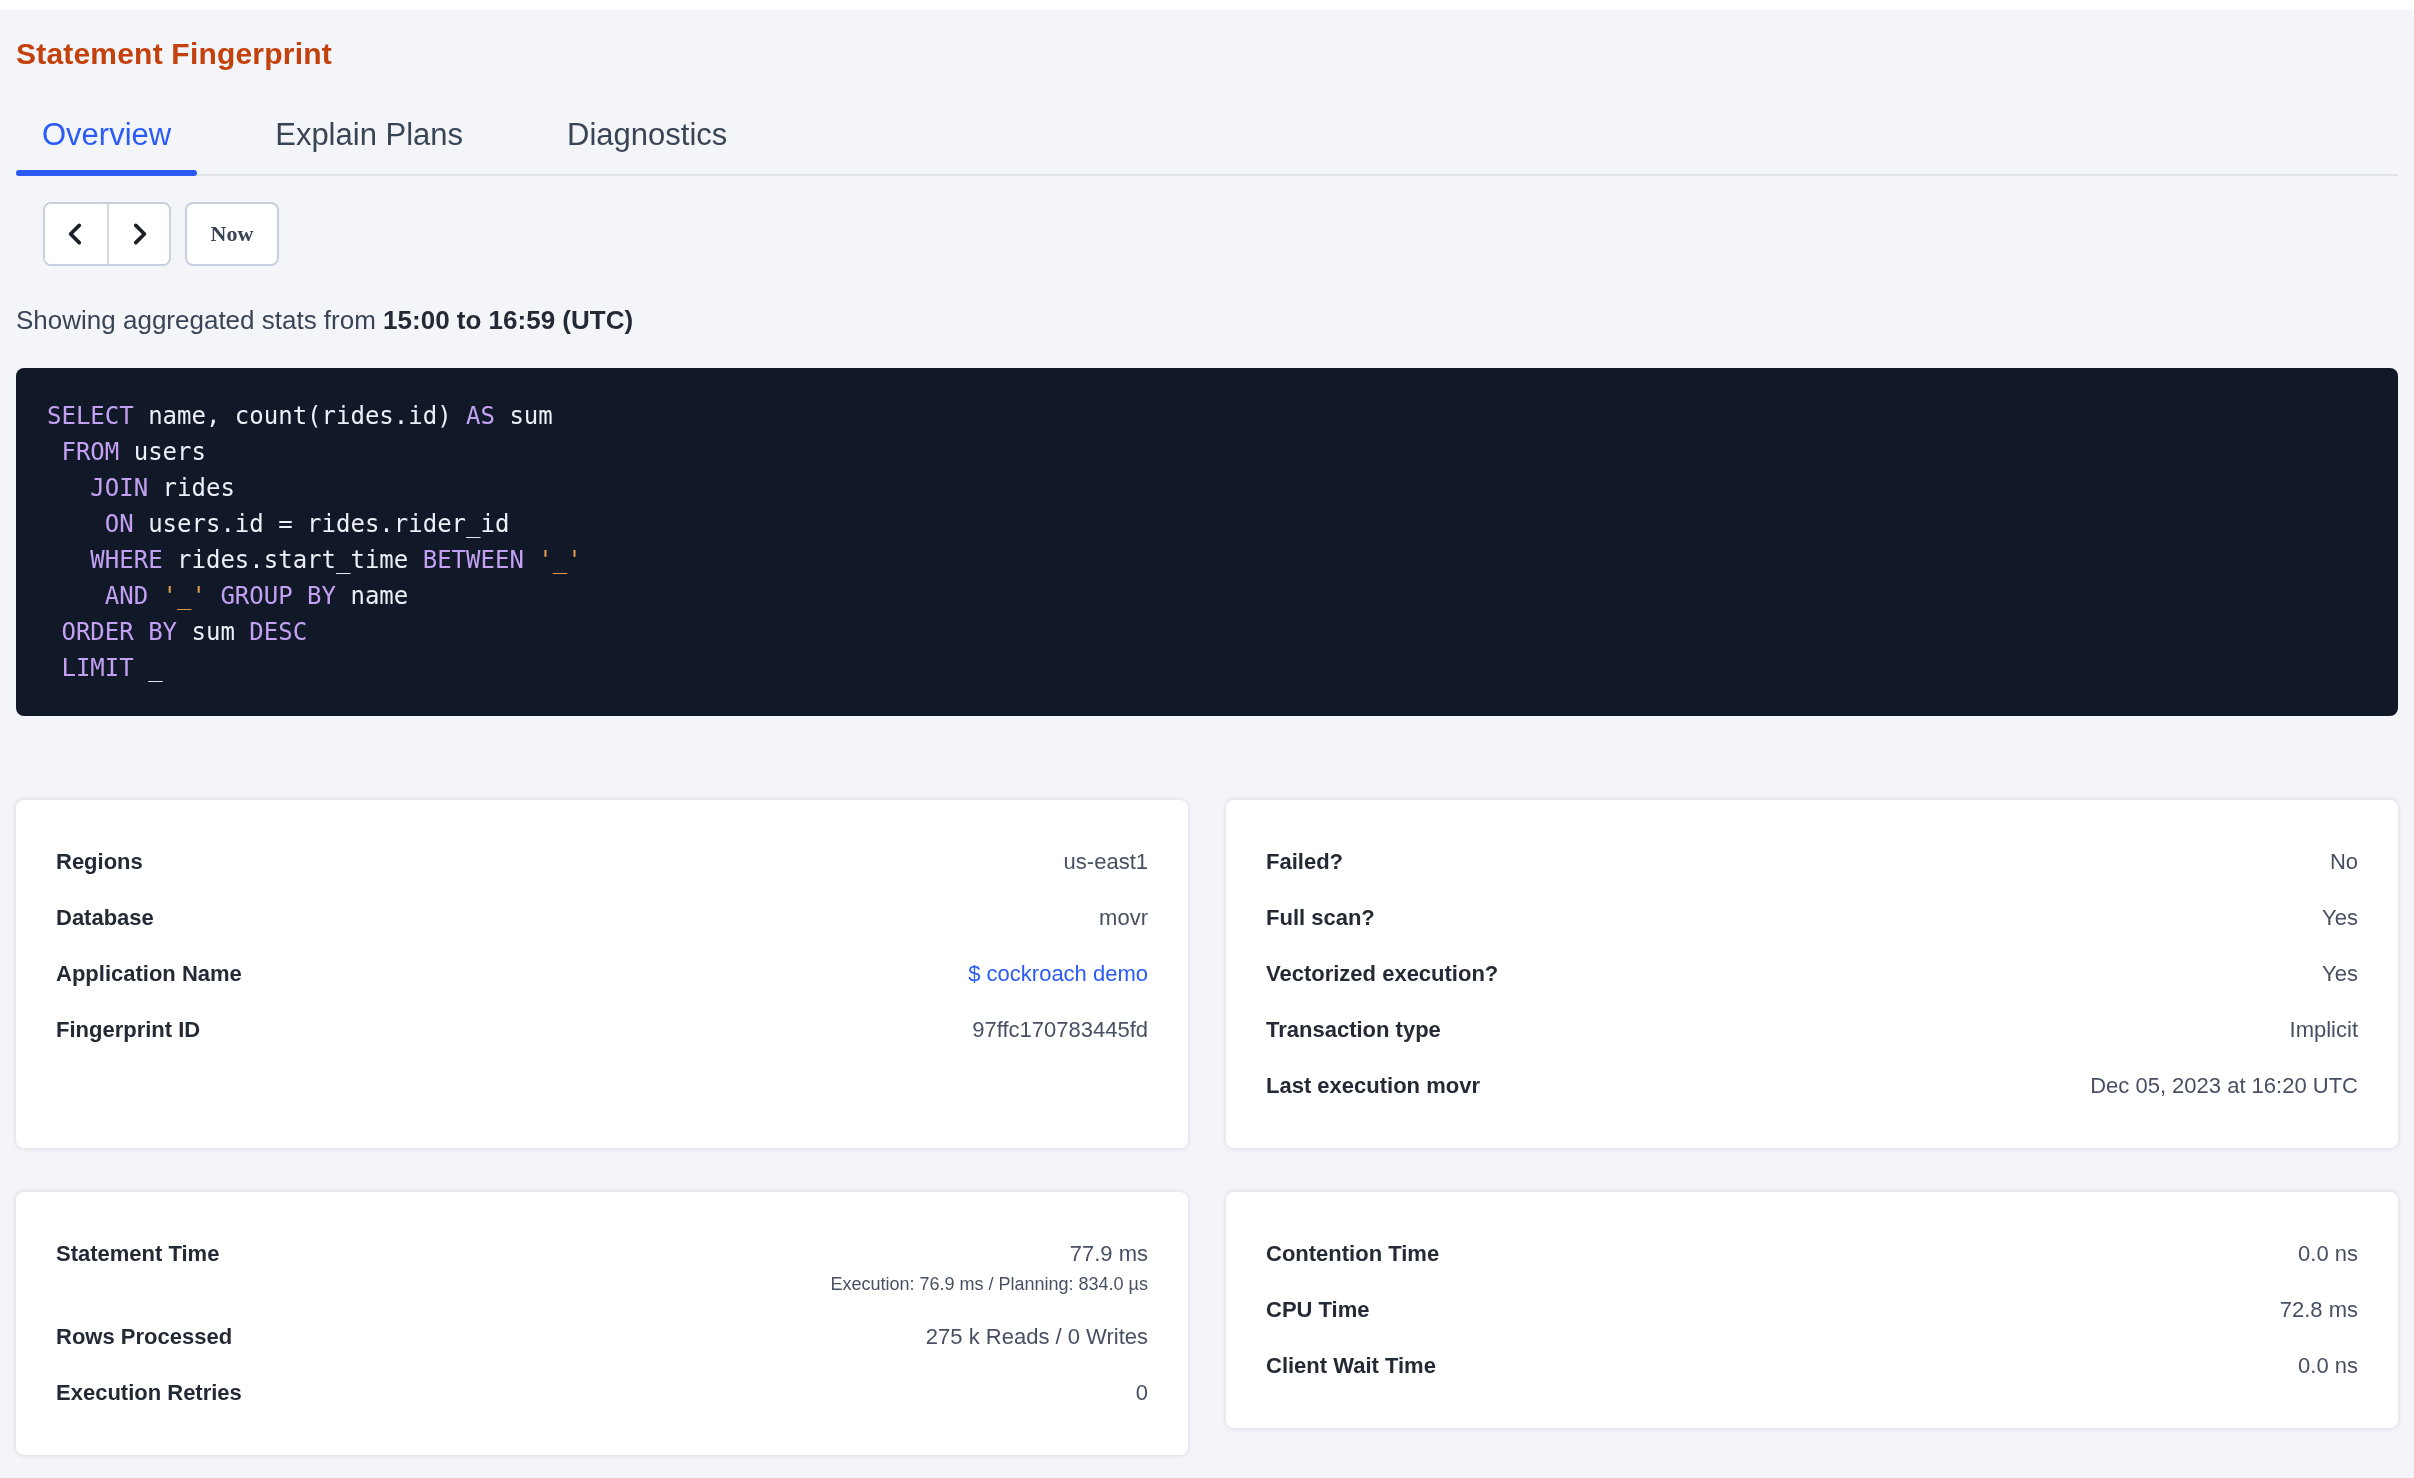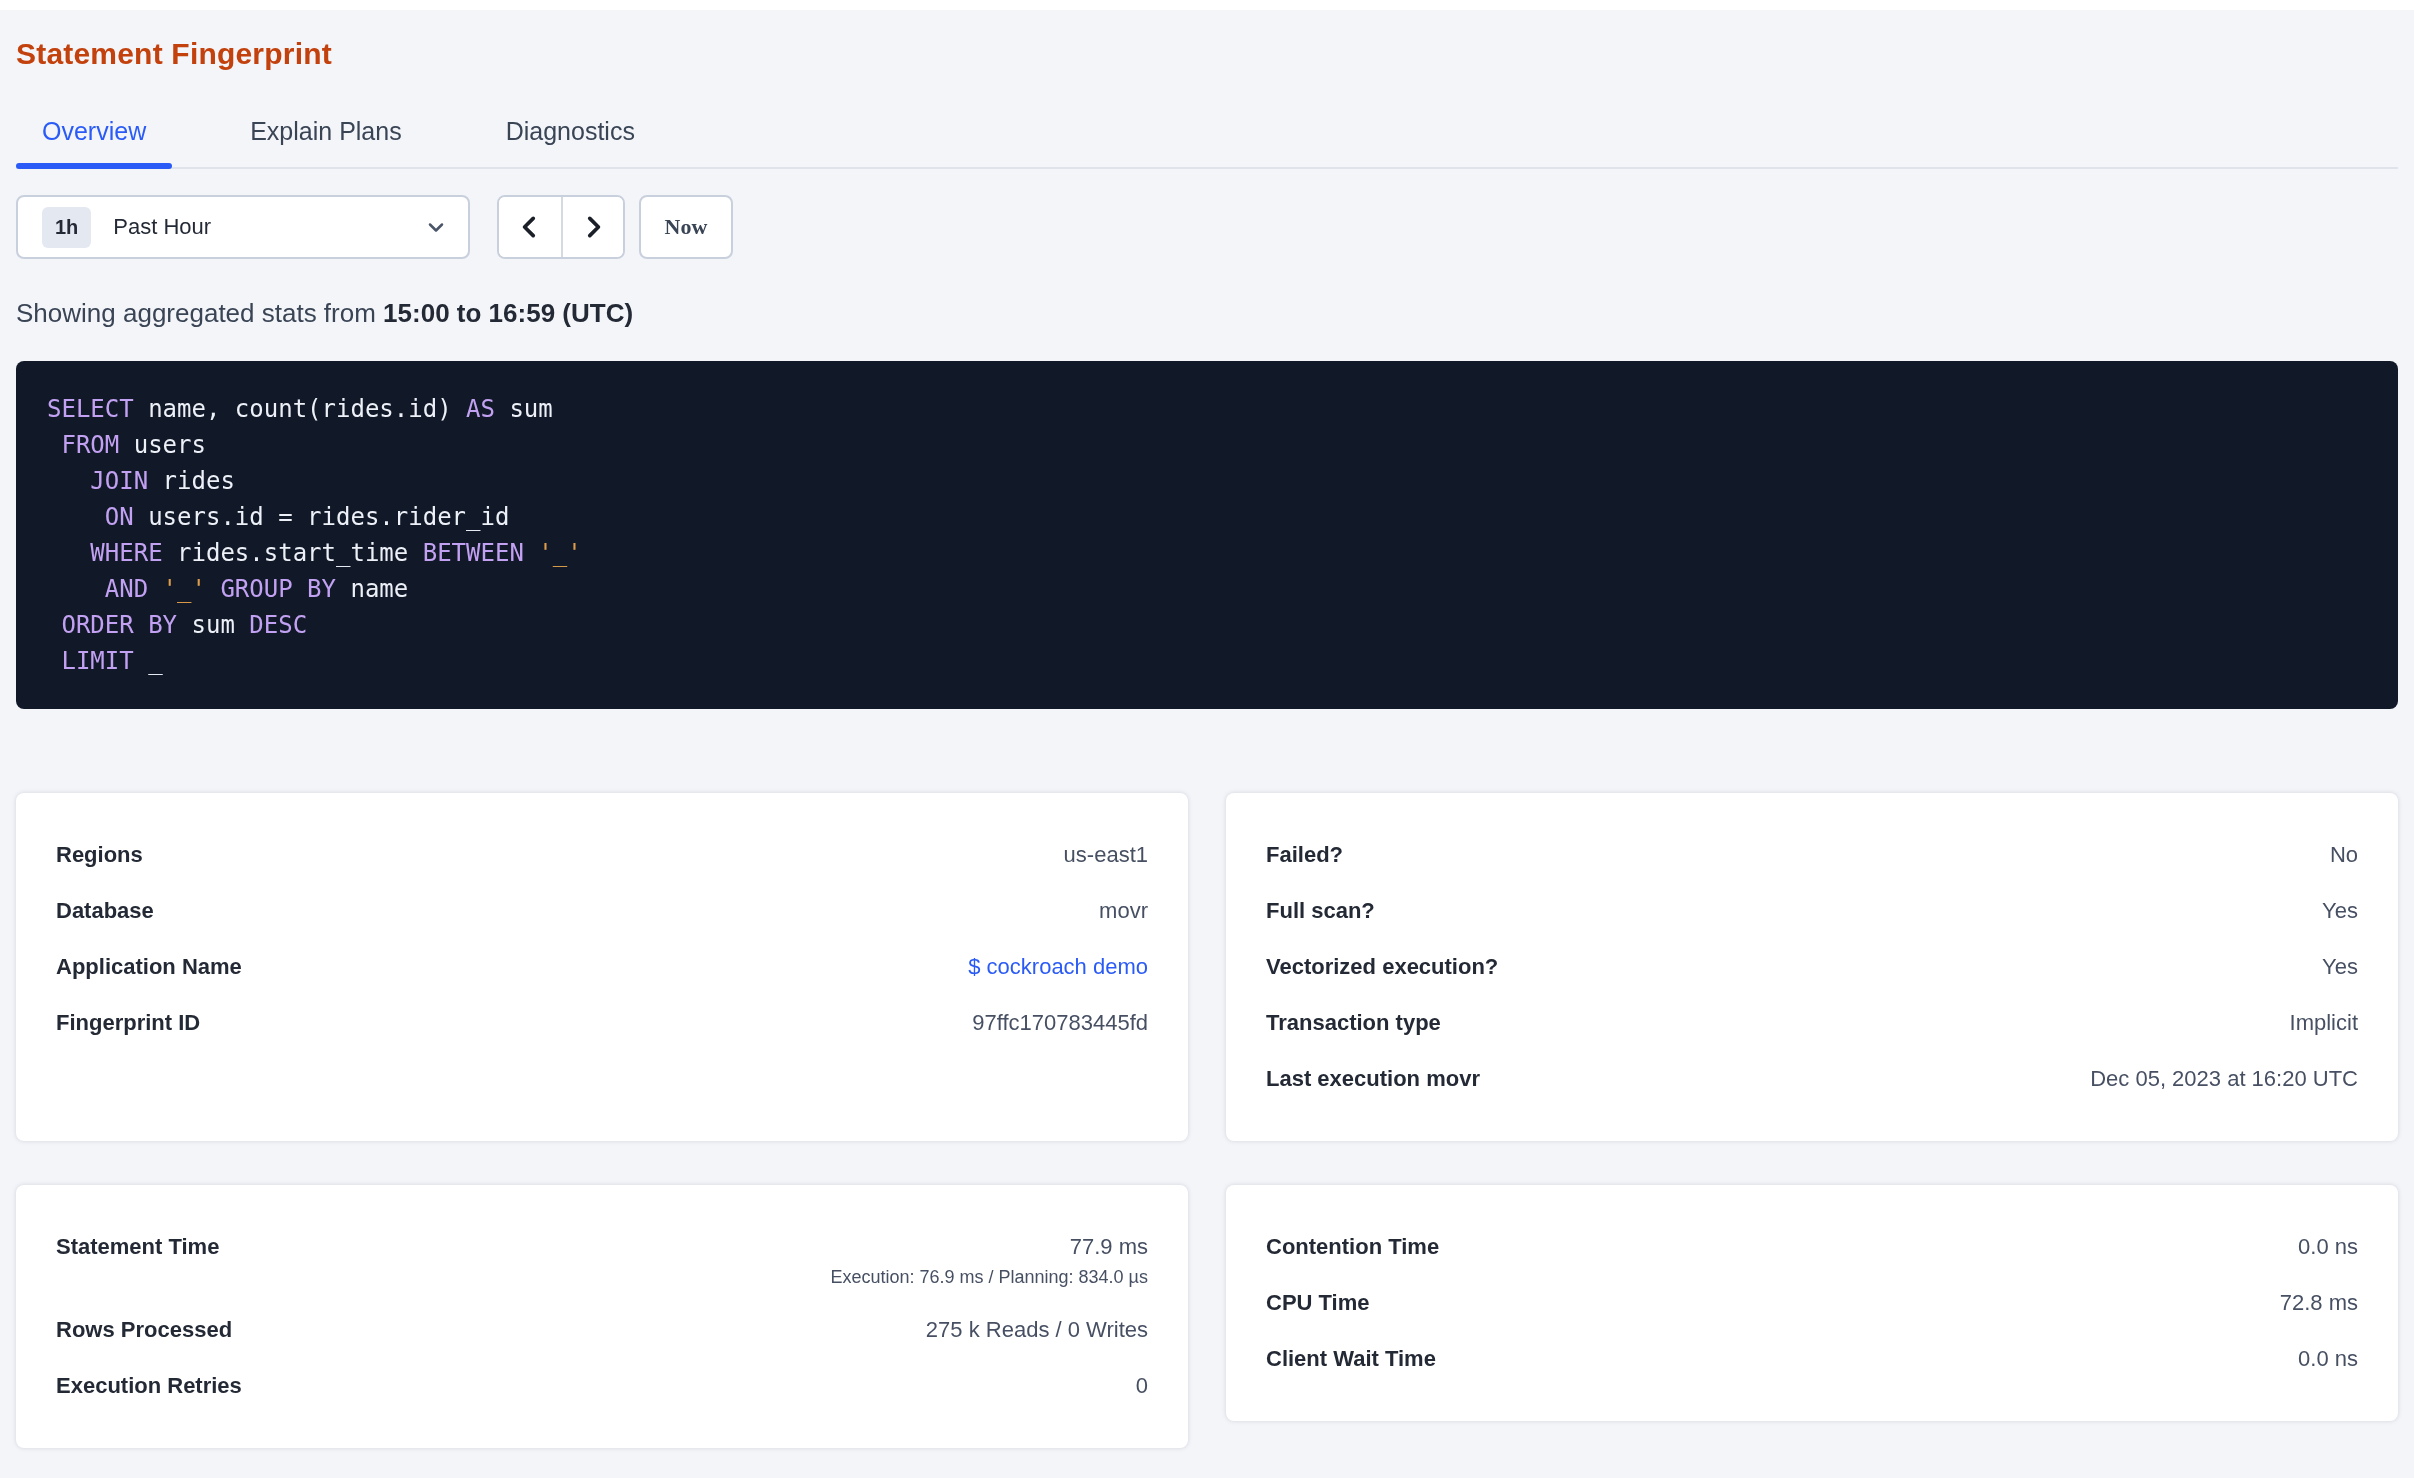--- a/index.html
+++ b/index.html
@@ -25,21 +25,21 @@
   
   .tabbar {
     margin-top: 46px;
     display: flex;
     gap: 52px;
     border-bottom: 2px solid #e0e3ea;
   }
   .tab {
     position: relative;
     padding: 0 26px 21px;
-    font-size: 25px;
+    font-size: 31px;
     color: #394455;
     cursor: pointer;
     background: none;
     border: none;
     font-family: inherit;
   }
   .tab.active { color: #2a5bf7; }
   .tab.active::after {
     content: "";
     position: absolute;
@@ -161,29 +161,20 @@
 
   <h1 class="page-title">Statement Fingerprint</h1>
 
   <div class="tabbar">
     <button class="tab active">Overview</button>
     <button class="tab">Explain Plans</button>
     <button class="tab">Diagnostics</button>
   </div>
 
   <div class="controls">
-    <div class="dropdown">
-      <span class="range-badge">1h</span>
-      <span class="range-label">Past Hour</span>
-      <span class="chev">
-        <svg width="24" height="24" viewBox="0 0 24 24" fill="none">
-          <path d="M6 9.5 L12 15.5 L18 9.5" stroke="#4a5568" stroke-width="2.5" stroke-linecap="round" stroke-linejoin="round"></path>
-        </svg>
-      </span>
-    </div>
 
     <div class="pager">
       <button>
         <span>
           <svg width="26" height="26" viewBox="0 0 24 24" fill="none">
             <path d="M15 4 L7 12 L15 20" stroke="#1a1f28" stroke-width="3.4" stroke-linecap="round" stroke-linejoin="round"></path>
           </svg>
         </span>
       </button>
       <button>

